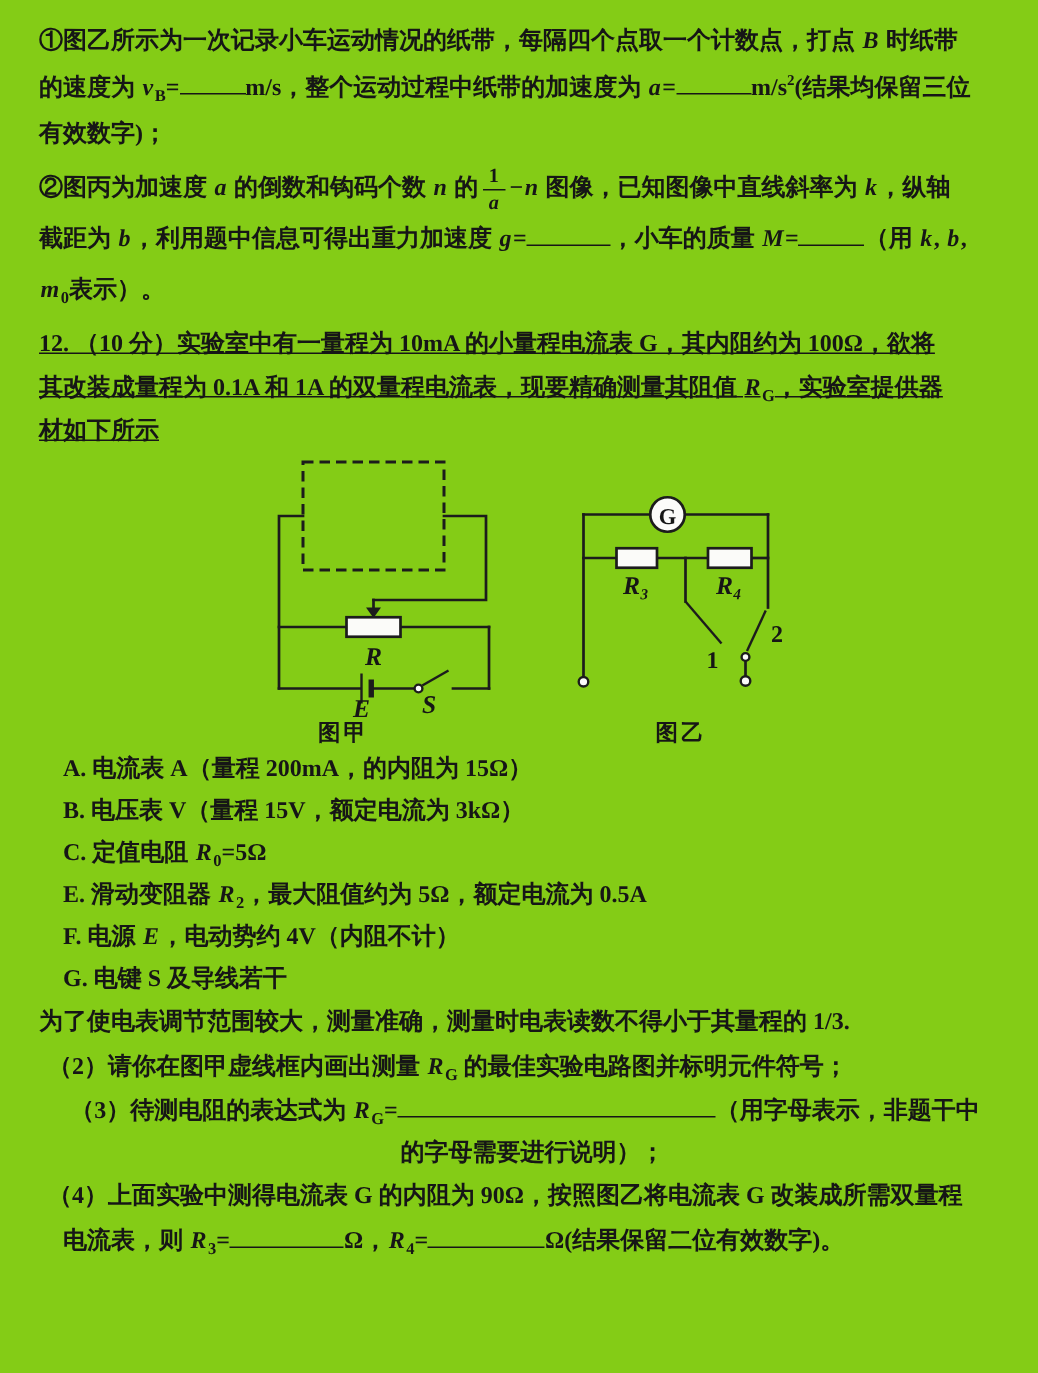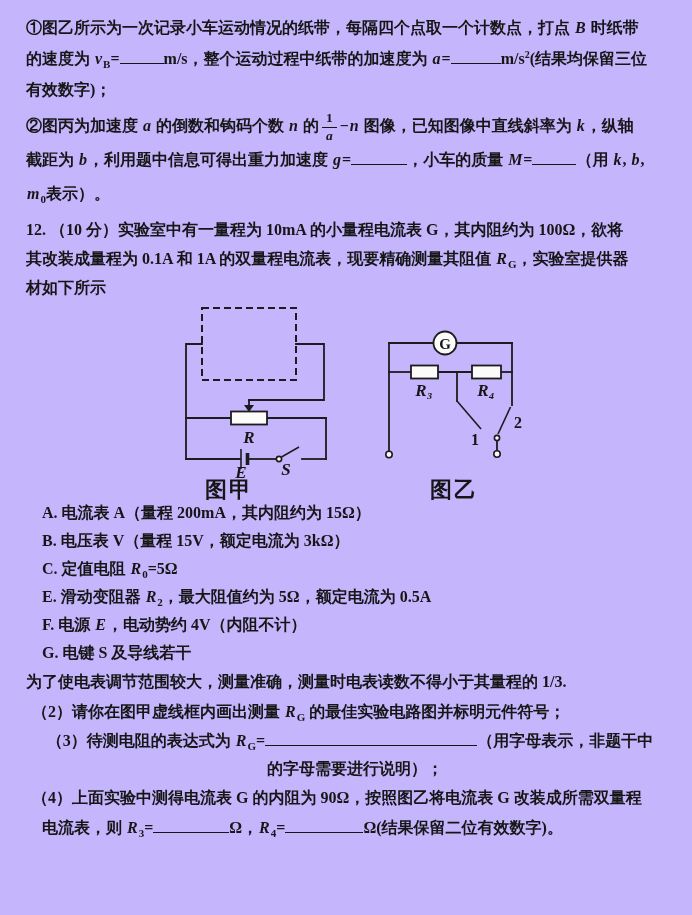--- a/index.html
+++ b/index.html
@@ -1,50 +1,50 @@
 <!DOCTYPE html>
 <html><head>
 <meta charset="utf-8">
 <style>
   html,body{margin:0;padding:0;background:#e9e9e7;}
   .page{
     position:relative;
     width:692px;height:915px;
-    background:#c4b5fd;
+    background:#84cc16;
     overflow:hidden;
     box-sizing:border-box;
     padding:12px 24px 0 26px;
     font-family:"Liberation Serif","DejaVu Serif",serif;
     font-weight:700;
     color:#161616;
     font-size:16px;
   }
   .line{margin:0;white-space:nowrap;overflow:visible;}
   .sec-p1 .line{height:31px;line-height:31px;}
   .sec-p2{margin-top:4px;}
   .sec-p2 .line{height:34px;line-height:34px;}
   .sec-p12{margin-top:4px;}
-  .sec-p12 .line{height:29px;line-height:29px;}
+  .sec-p12 .line{height:29px;line-height:29px;text-decoration:underline;}
   .sec-items .line{height:28px;line-height:28px;padding-left:16px;}
   .sec-note .line{height:29px;line-height:29px;}
   .sec-q .line{height:31px;line-height:31px;padding-left:6px;}
   .sec-q .line.cont{padding-left:16px;}
   .sec-q3 .line{height:28px;line-height:28px;text-align:center;}
   .sec-q4 .line{height:30px;line-height:30px;}
   i.var{font-style:italic;font-family:"Liberation Serif","DejaVu Serif",serif;padding:0 1px;}
   sub{font-size:11px;line-height:0;}
   sup{font-size:10px;line-height:0;}
   .blank{display:inline-block;height:0.95em;border-bottom:1.6px solid #161616;vertical-align:baseline;}
   .frac{display:inline-block;vertical-align:middle;text-align:center;line-height:1.1;font-size:13.5px;margin:0 3px;}
   .frac .num{display:block;border-bottom:1.6px solid #161616;padding:0 4px 1px;}
   .frac .den{display:block;padding-top:1px;}
   
   .figures{height:197px;display:flex;align-items:flex-start;margin-left:88px;gap:30px;}
   .figbox{display:flex;flex-direction:column;align-items:center;}
-  .figcap{height:19px;line-height:19px;font-size:22px;letter-spacing:2px;font-family:Liberation Serif, serif;}
+  .figcap{height:19px;line-height:19px;font-size:15px;letter-spacing:2px;font-family:Liberation Serif, serif;}
   svg .wire{stroke:#1c1c1c;stroke-width:1.8;fill:none;stroke-linecap:square;}
   svg .thin{stroke:#1c1c1c;stroke-width:1.6;fill:none;}
   svg .thick{stroke:#1c1c1c;stroke-width:3.6;fill:none;}
   svg .dash{stroke:#1c1c1c;stroke-width:2;fill:none;stroke-dasharray:7 4;}
   svg .comp{stroke:#1c1c1c;stroke-width:1.8;fill:#fbfbf9;}
   svg .node{stroke:#1c1c1c;stroke-width:1.6;fill:#fbfbf9;}
   svg text{font-family:"Liberation Serif","DejaVu Serif",serif;font-weight:700;fill:#161616;}
   svg .lbl{font-size:17px;font-style:italic;}
   svg .num-lbl{font-size:16px;}
 </style>
@@ -147,21 +147,21 @@
         <text class="lbl" x="50" y="94" text-anchor="middle">R₃</text>
         <text class="lbl" x="112" y="94" text-anchor="middle">R₄</text>
         <text class="num-lbl" x="101" y="143" text-anchor="middle">1</text>
         <text class="num-lbl" x="144" y="126" text-anchor="middle">2</text>
       </svg>
       <div class="figcap">图乙</div>
     </div>
   </div>
 
   <section class="sec-items">
-    <p class="line">A. 电流表 A（量程 200mA，其内阻约为 15Ω）</p>
+    <p class="line">A. 电流表 A（量程 200mA，的内阻为 15Ω）</p>
     <p class="line">B. 电压表 V（量程 15V，额定电流为 3kΩ）</p>
     <p class="line">C. 定值电阻 <i class="var">R</i><sub>0</sub>=5Ω</p>
     <p class="line">E. 滑动变阻器 <i class="var">R</i><sub>2</sub>，最大阻值约为 5Ω，额定电流为 0.5A</p>
     <p class="line">F. 电源 <i class="var">E</i>，电动势约 4V（内阻不计）</p>
     <p class="line">G. 电键 S 及导线若干</p>
   </section>
 
   <section class="sec-note">
     <p class="line">为了使电表调节范围较大，测量准确，测量时电表读数不得小于其量程的 1/3.</p>
   </section>

